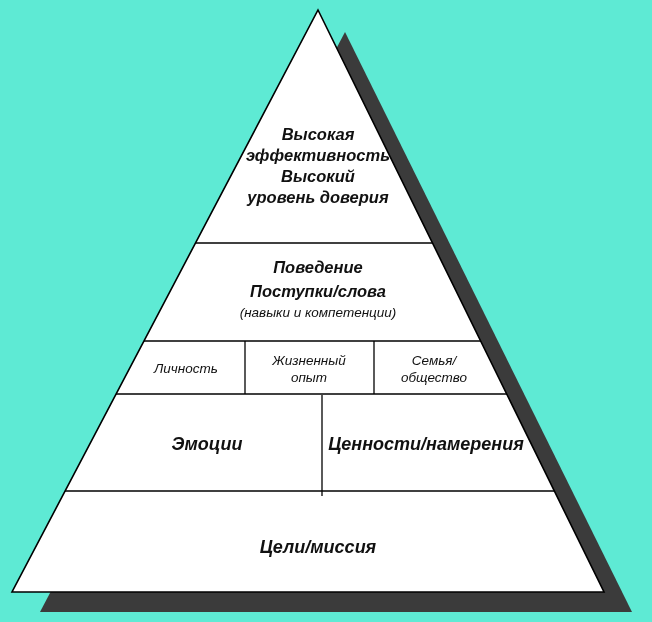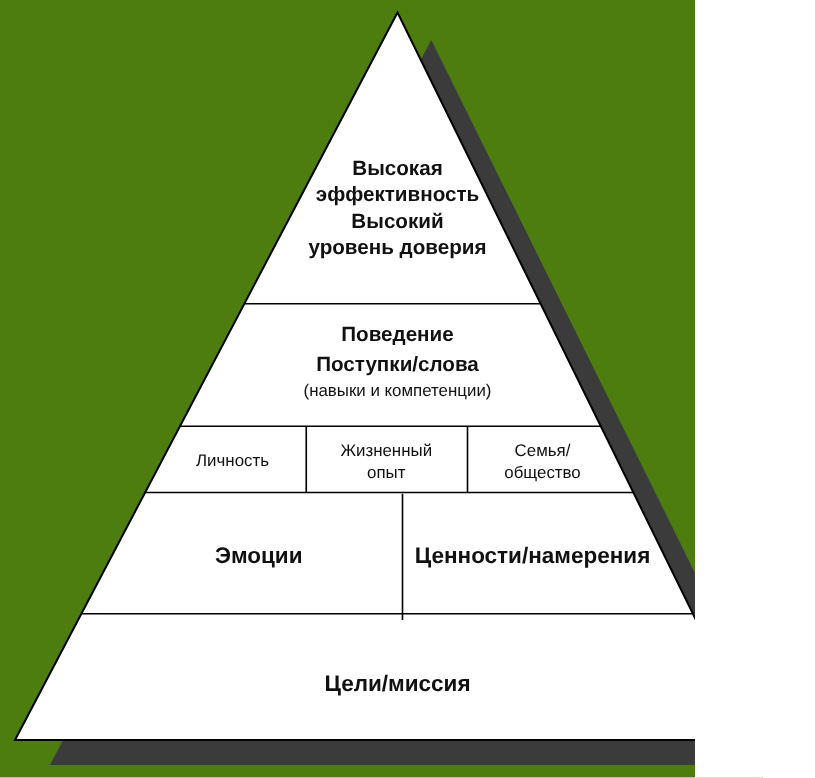--- a/index.html
+++ b/index.html
@@ -2,25 +2,26 @@
 <html><head>
 <meta charset="utf-8">
 <style>
   html, body {
     margin: 0;
     padding: 0;
     background: #ffffff;
   }
   .stage {
     position: relative;
-    width: 556px;
+    width: 652px;
     height: 622px;
-    background: #4d7c0f;
+    background: #5eead4;
     overflow: hidden;
     font-family: "Liberation Sans", sans-serif;
+    font-style: italic;
   }
   svg { display: block; }
   .t {
     font-family: "Liberation Sans", sans-serif;
     fill: #111111;
   }
   .t-bold   { font-weight: bold; }
   .sz-16    { font-size: 16.5px; }
   .sz-17    { font-size: 18px; }
   .sz-13    { font-size: 13.5px; }

